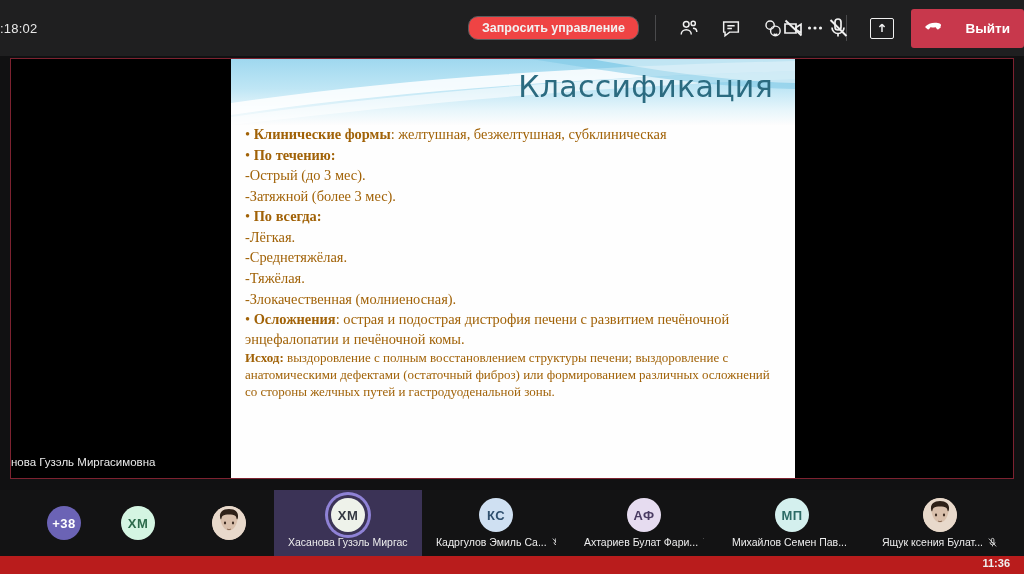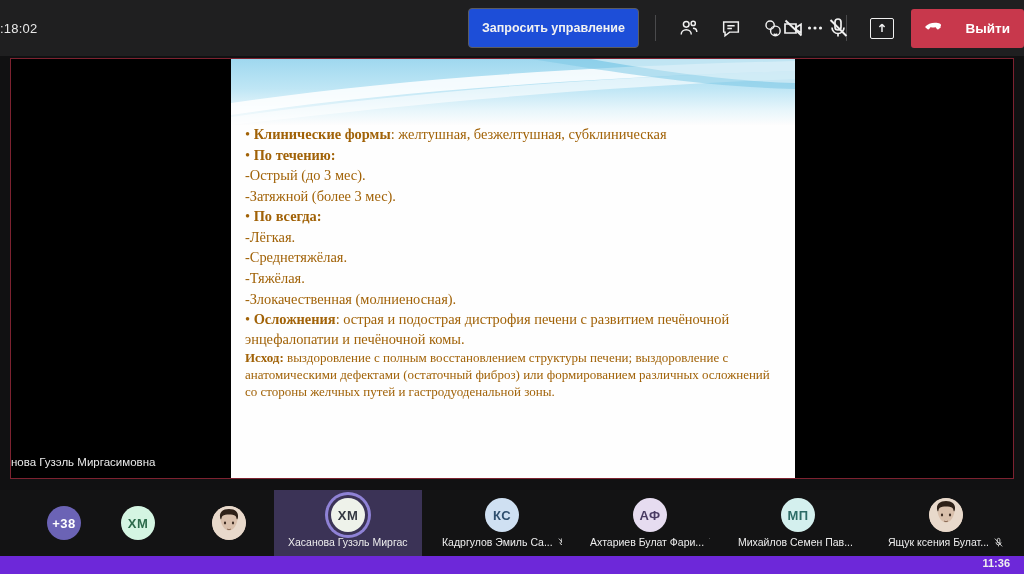--- a/index.html
+++ b/index.html
@@ -19,25 +19,25 @@
   }
   .timer {
     position: absolute; left: 0px; top: 21px;
     color: #e8e8e8; font-size: 13px; letter-spacing: .2px;
   }
   .ctrl-center {
     position: absolute; left: 468px; top: 0; height: 56px;
     display: flex; align-items: center; gap: 0;
   }
   .req-btn {
-    height: 40px; padding: 0 13px;
-    background: #1d4ed8; border: 1px solid #5c5c5e;
+    height: 24px; padding: 0 13px;
+    background: #ef4444; border: 1px solid #5c5c5e;
     color: #f2f2f2; font-size: 12.5px; font-weight: bold;
     display: flex; align-items: center; justify-content: center;
-    border-radius: 4px; cursor: pointer; white-space: nowrap;
+    border-radius: 10px; cursor: pointer; white-space: nowrap;
   }
   .divider { width: 1px; height: 26px; background: #4a4a4c; margin: 0 16px; }
   .ic {
     width: 34px; height: 34px; display: flex; align-items: center; justify-content: center;
     cursor: pointer; color: #f0f0f0;
   }
   .ic svg { display: block; }
   .right-group {
     position: absolute; right: 0px; top: 0; height: 56px;
     display: flex; align-items: center;
@@ -111,21 +111,21 @@
     display: flex; align-items: center; gap: 4px;
   }
   .photo {
     width: 34px; height: 34px; border-radius: 50%; overflow: hidden;
     background: #cbb9a9; position: relative;
   }
   .photo svg { display: block; }
   .mutedot { flex: 0 0 auto; }
   .taskbar {
     position: absolute; left: 0; top: 556px; width: 1024px; height: 18px;
-    background: #6d28d9;
+    background: #b91c1c;
   }
   .clock {
     position: absolute; right: 14px; top: 1px;
     color: #efefef; font-size: 11px; font-weight: bold;
   }
 </style>
 </head>
 <body>
 
 <div id="app">
@@ -209,20 +209,21 @@
 
   <div class="stage">
     <div class="slide">
       <div class="slide-header">
         <svg width="564" height="66" viewBox="0 0 564 66">
           <path d="M0 44 C 150 22, 330 8, 564 2 L564 12 C 330 20, 150 34, 0 56 Z" fill="#ffffff" opacity="0.85"></path>
           <path d="M0 58 C 170 34, 360 18, 564 12 L564 20 C 360 28, 170 46, 0 66 Z" fill="#ffffff" opacity="0.6"></path>
           <path d="M300 0 C 400 16, 480 28, 564 30 L564 0 Z" fill="#7ec9e6" opacity="0.55"></path>
           <path d="M360 0 C 440 14, 500 22, 564 24 L564 0 Z" fill="#ffffff" opacity="0.45"></path>
         </svg>
+        <div class="slide-title">Классификация</div>
       </div>
       <div class="slide-body">
         <div id="slide-lines">
             <p><span>• </span><span class="b">Клинические формы</span><span>: желтушная, безжелтушная, субклиническая</span></p>
             <p><span>• </span><span class="b">По течению:</span></p>
             <p><span>-Острый (до 3 мес).</span></p>
             <p><span>-Затяжной (более 3 мес).</span></p>
             <p><span>• </span><span class="b">По всегда:</span></p>
             <p><span>-Лёгкая.</span></p>
             <p><span>-Среднетяжёлая.</span></p>
@@ -256,21 +257,21 @@
             <path d="M15 23c1.2.8 2.8.8 4 0" stroke="#8a6a55" stroke-width="1" fill="none"></path>
           </svg>
         </div>
       </div>
       <div class="tile active" style="width: 148px;">
         <div class="avatar" style="background: rgb(238, 242, 234); color: rgb(51, 56, 66);">ХМ</div>
         <div class="tile-name">
           <span>Хасанова Гузэль Миргас...</span>
         </div>
       </div>
-      <div class="tile" style="width: 148px; margin-left: 6px;">
+      <div class="tile" style="width: 148px;">
         <div class="avatar" style="background: rgb(207, 224, 242); color: rgb(47, 79, 110);">КС</div>
         <div class="tile-name">
           <span>Кадргулов Эмиль Са...</span>
           <svg class="mutedot" width="11" height="11" viewBox="0 0 24 24" fill="none" stroke="#dcdcdc" stroke-width="2">
             <rect x="9.5" y="3" width="5.5" height="10" rx="2.7"></rect>
             <path d="M6.5 11.5a5.5 5.5 0 0 0 11 0"></path>
             <path d="M12 17.5v3"></path>
             <path d="M4 3.5l16 17"></path>
           </svg>
         </div>

